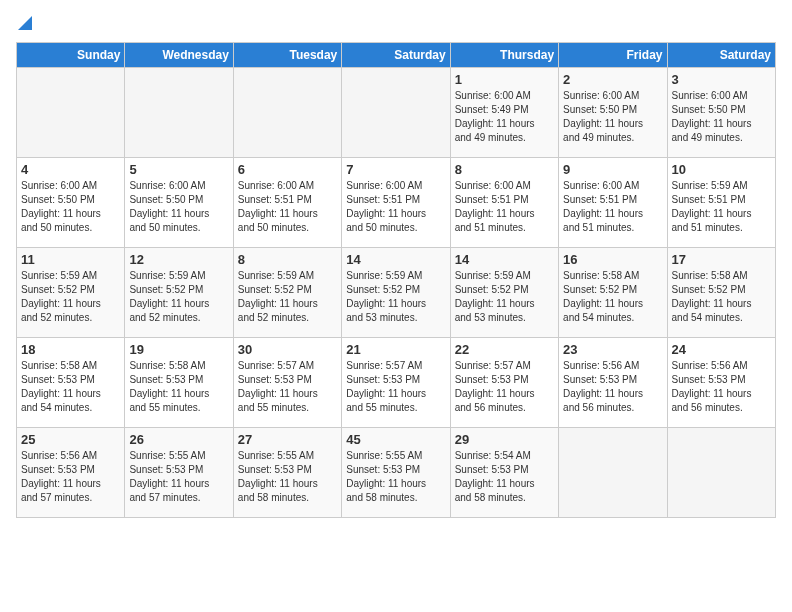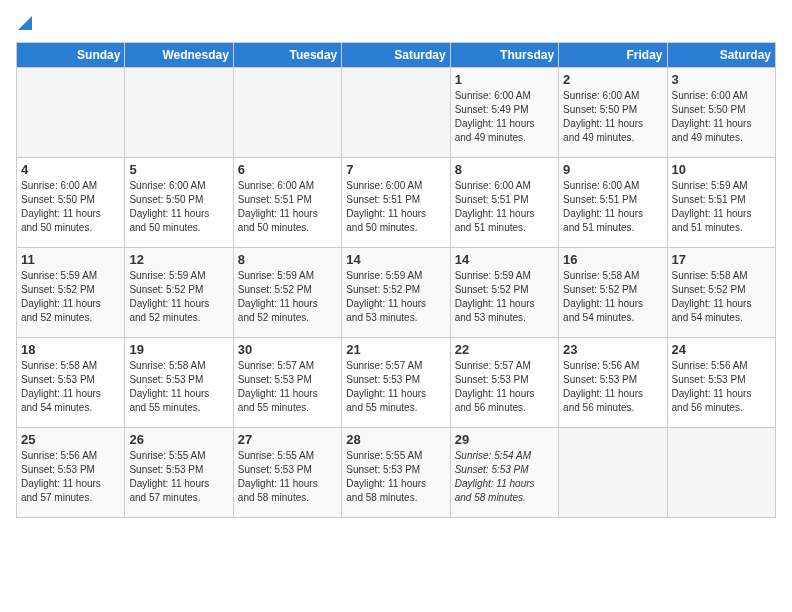--- a/index.html
+++ b/index.html
@@ -318,29 +318,29 @@
 and 57 minutes.</div>
         </td>
         <td>
           <span class="day-num">27</span>
           <div class="cell-text" style="white-space: pre-line;">Sunrise: 5:55 AM
 Sunset: 5:53 PM
 Daylight: 11 hours
 and 58 minutes.</div>
         </td>
         <td>
-          <span class="day-num">28</span>
+          <span class="day-num">45</span>
           <div class="cell-text" style="white-space: pre-line;">Sunrise: 5:55 AM
 Sunset: 5:53 PM
 Daylight: 11 hours
 and 58 minutes.</div>
         </td>
         <td>
           <span class="day-num">29</span>
-          <div class="cell-text" style="white-space: pre-line; font-style: italic;">Sunrise: 5:54 AM
+          <div class="cell-text" style="white-space: pre-line;">Sunrise: 5:54 AM
 Sunset: 5:53 PM
 Daylight: 11 hours
 and 58 minutes.</div>
         </td>
         <td class="empty"></td>
         <td class="empty"></td>
       </tr>
     </tbody>
 </table>
 

